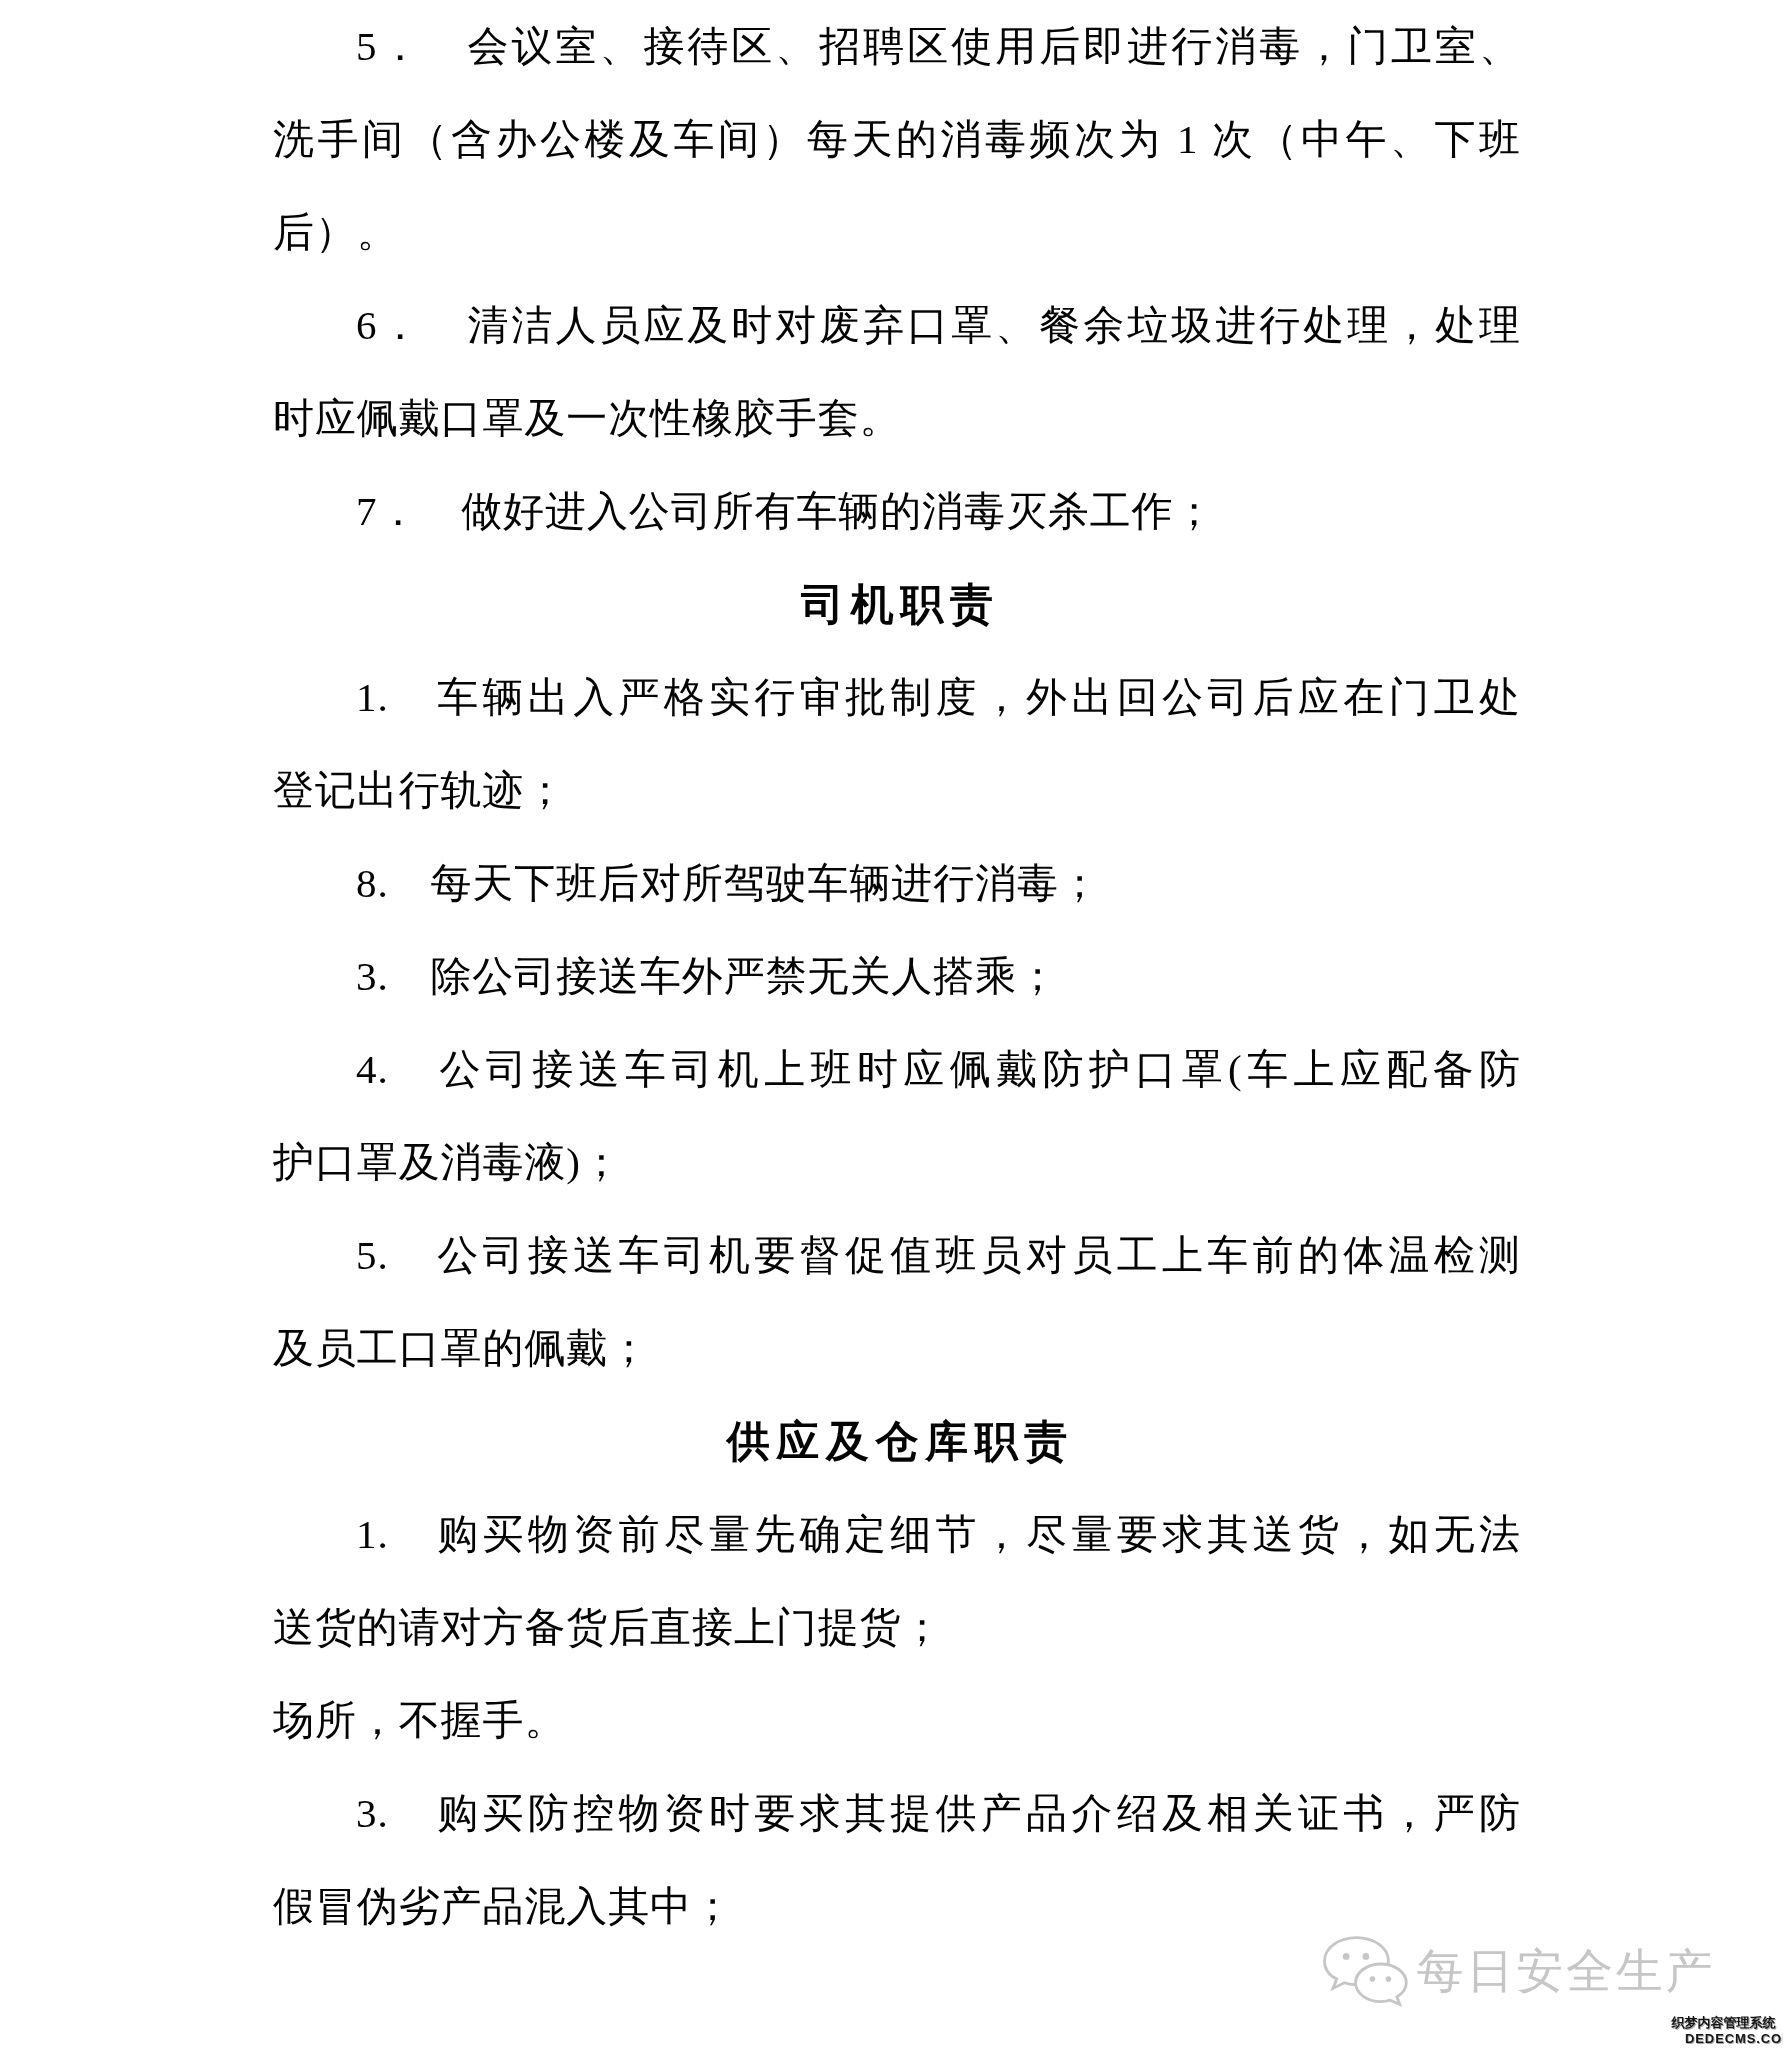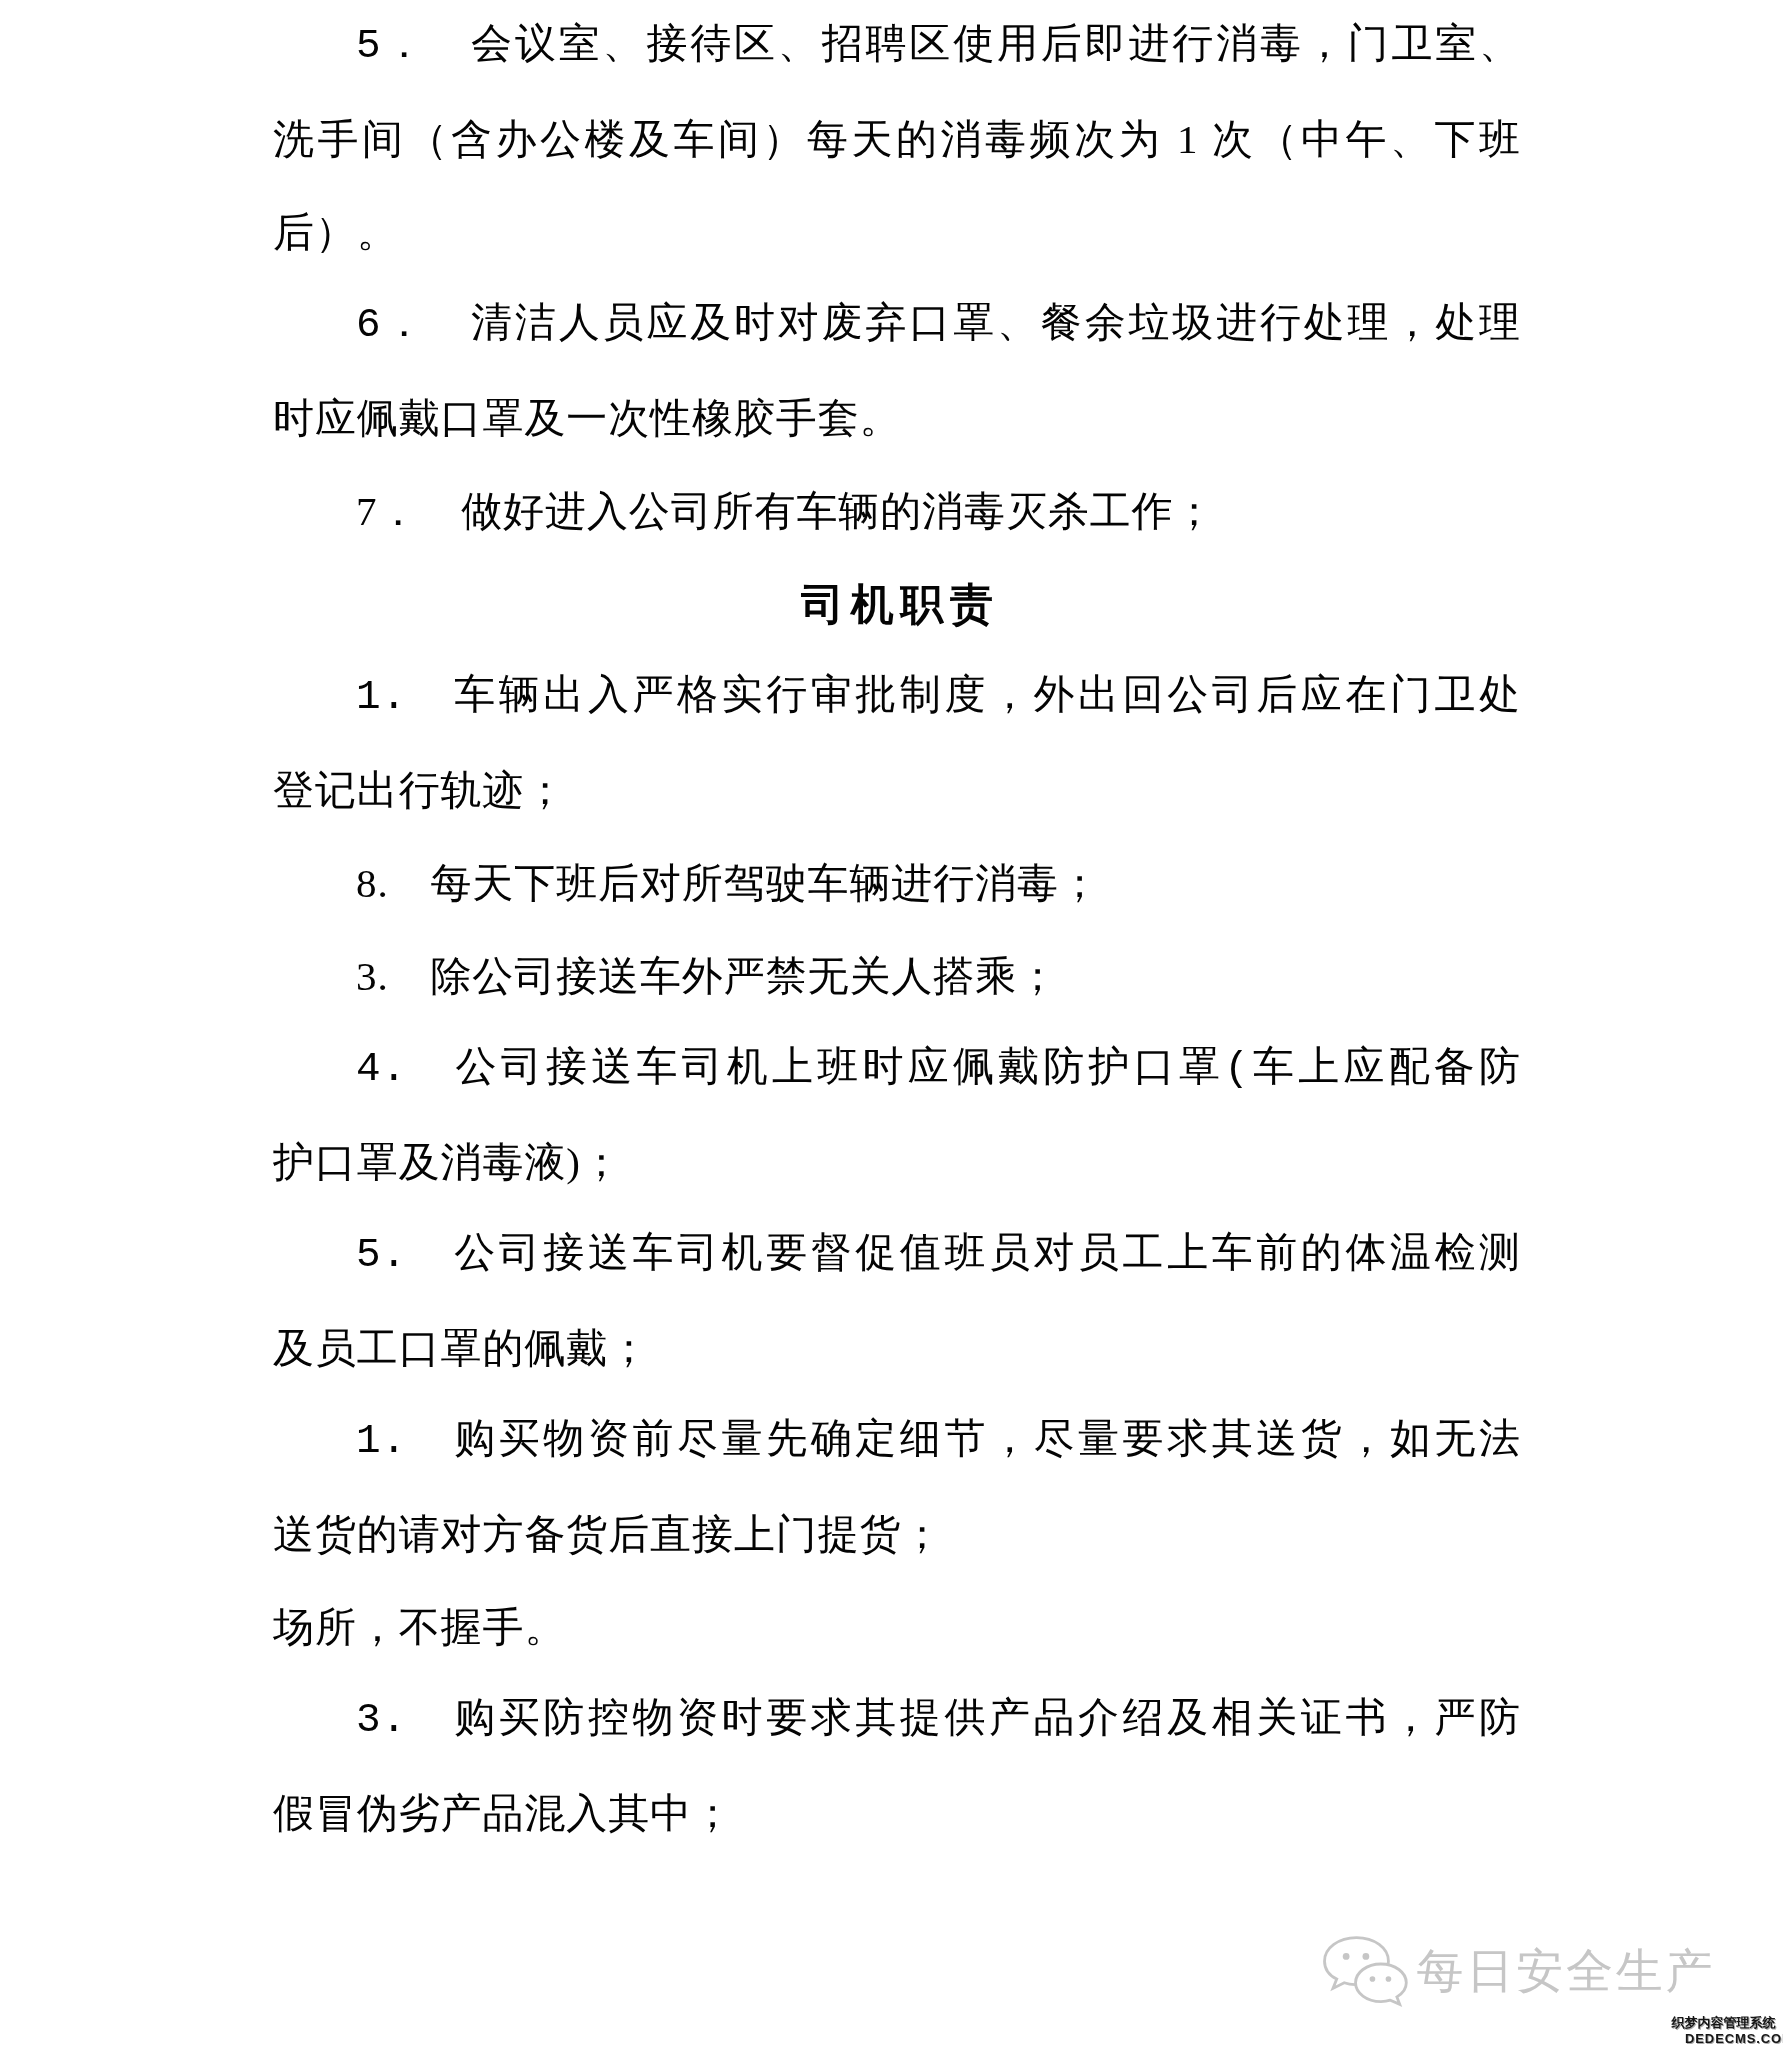--- a/index.html
+++ b/index.html
@@ -25,21 +25,20 @@
     text-align:left;
   }
   .line.fill{
     text-align:justify;
     text-align-last:justify;
   }
   .line.first{
     text-indent:83px;
     text-align:justify;
     text-align-last:justify;
-    font-family:Liberation Mono, monospace;
   }
   .line.firstonly{
     text-indent:83px;
     text-align:left;
   }
   .line.heading{
     text-align:center;
     font-weight:bold;
     font-size:43px;
     letter-spacing:6.6px;
@@ -84,20 +83,21 @@
     <div class="line firstonly">7．　做好进入公司所有车辆的消毒灭杀工作；</div>
     <div class="line heading">司机职责</div>
     <div class="line first">1.　车辆出入严格实行审批制度，外出回公司后应在门卫处</div>
     <div class="line plain">登记出行轨迹；</div>
     <div class="line firstonly">8.　每天下班后对所驾驶车辆进行消毒；</div>
     <div class="line firstonly">3.　除公司接送车外严禁无关人搭乘；</div>
     <div class="line first">4.　公司接送车司机上班时应佩戴防护口罩(车上应配备防</div>
     <div class="line plain">护口罩及消毒液)；</div>
     <div class="line first">5.　公司接送车司机要督促值班员对员工上车前的体温检测</div>
     <div class="line plain">及员工口罩的佩戴；</div>
+    <div class="line heading">供应及仓库职责</div>
     <div class="line first">1.　购买物资前尽量先确定细节，尽量要求其送货，如无法</div>
     <div class="line plain">送货的请对方备货后直接上门提货；</div>
     <div class="line plain">场所，不握手。</div>
     <div class="line first">3.　购买防控物资时要求其提供产品介绍及相关证书，严防</div>
     <div class="line plain">假冒伪劣产品混入其中；</div>
   </div>
 
 <div class="watermark">
   <svg class="wm-icon" width="94" height="79" viewBox="0 0 100 84">
     <g fill="#ffffff" stroke="#c6c6c6" stroke-width="3">

